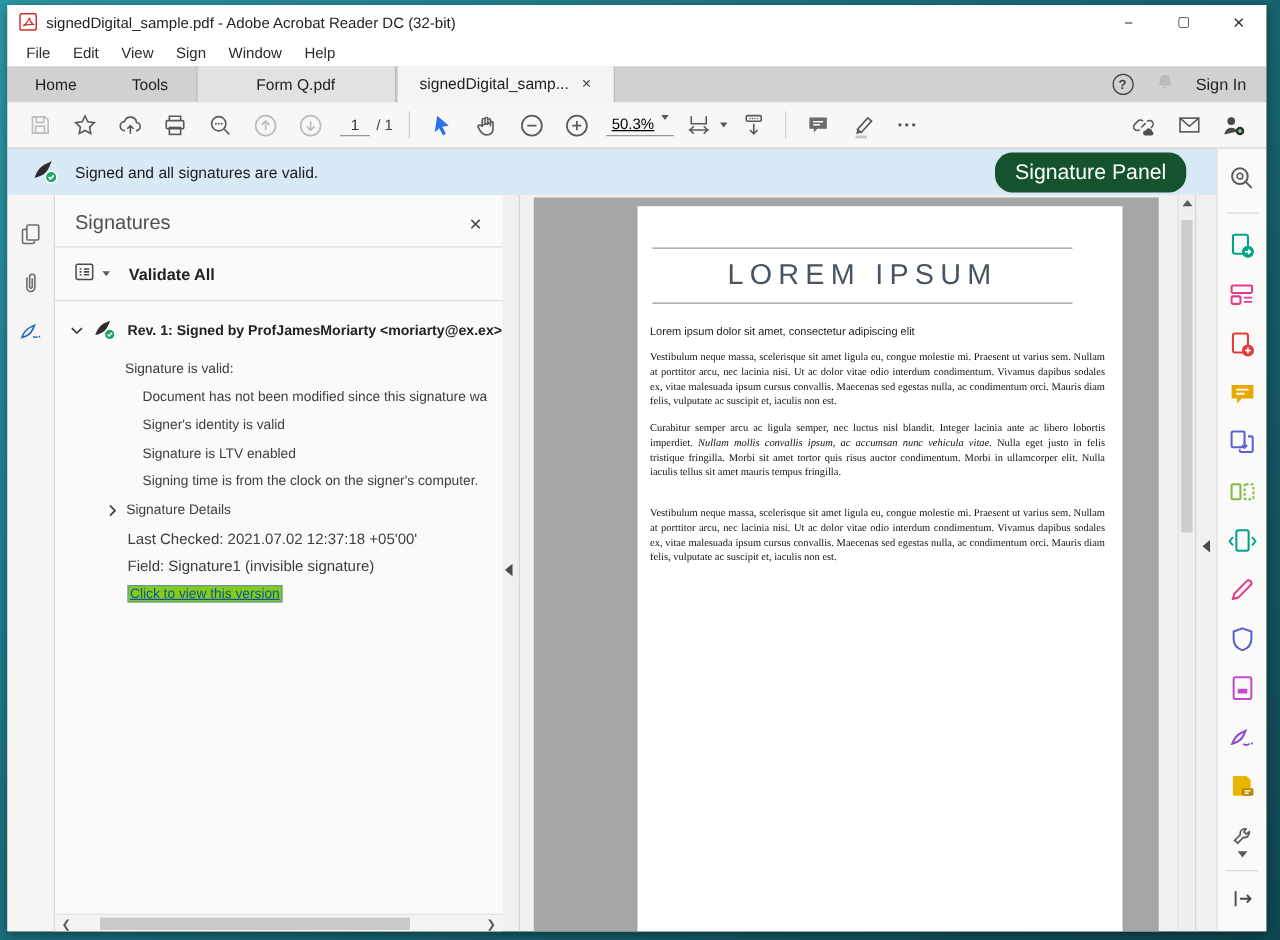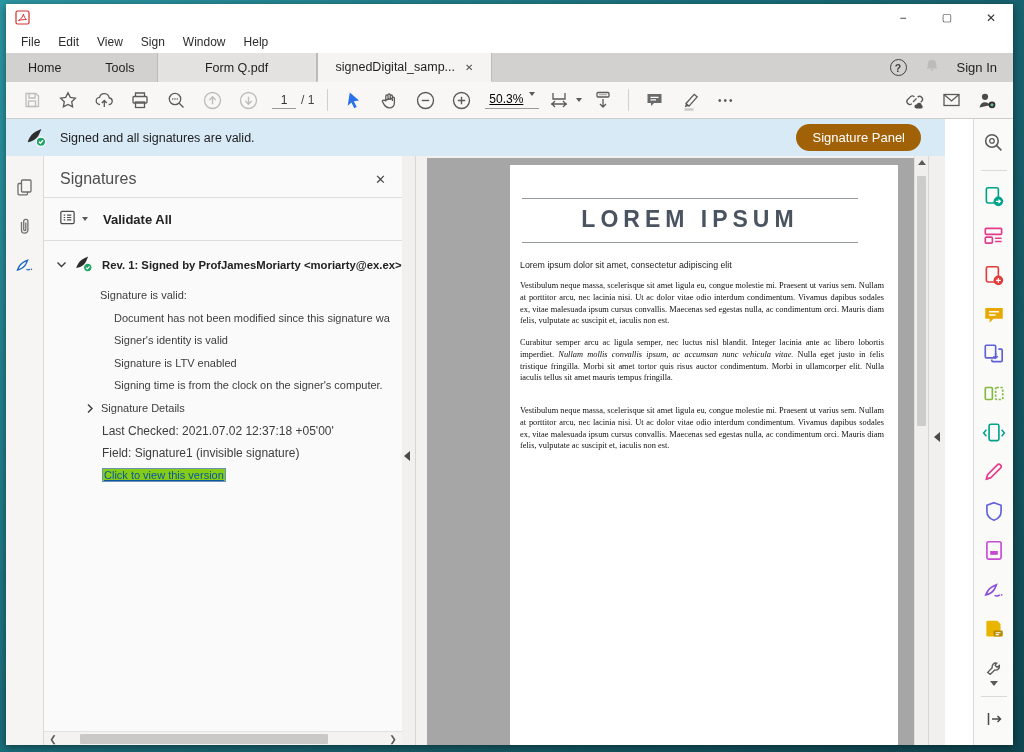--- a/index.html
+++ b/index.html
@@ -60,26 +60,26 @@
     font-size:12px; color:#000000;text-decoration:underline; }
   .caret { width:0; height:0; border-left:3.5px solid transparent;
     border-right:3.5px solid transparent; border-top:4.5px solid #5a5a5a; }
   .toolbar-right { margin-left:auto; display:flex; align-items:center; }
   .dots { font-size:10px; letter-spacing:2px; color:#5a5a5a; }
 
   
   .notifbar { height:37px; background:#d9eaf7; display:flex; align-items:center;
     padding:0 10px 0 18px; flex:none; }
   .notif-msg { margin-left:12px; font-size:12.5px; color:#1c1c1c; }
-  .sig-panel-btn { margin-left:auto; margin-right:14px; background:#a16207;
+  .sig-panel-btn { margin-left:auto; margin-right:14px; background:#14532d;
     color:#fff; border:none; border-radius:14px; padding:6px 16px;
-    font-size:13px; font-family:"Liberation Sans",sans-serif; }
-
-  
-  .content-row { flex:1; display:flex; min-height:0;gap:28px; }
+    font-size:17px; font-family:"Liberation Sans",sans-serif; }
+
+  
+  .content-row { flex:1; display:flex; min-height:0; }
   .left-stack { flex:1; display:flex; flex-direction:column; min-width:0; }
   .main-row { flex:1; display:flex; min-height:0; }
 
   
   .left-rail { width:38px; background:#f6f5f4; border-right:1px solid #dcdad9;
     display:flex; flex-direction:column; align-items:center; padding-top:18px;
     gap:13px; flex:none; }
   .rail-btn { width:26px; height:26px; display:flex; align-items:center;
     justify-content:center; color:#6e6e6e; }
   .rail-btn svg { stroke:currentColor; fill:none; stroke-width:1.3; }
@@ -130,21 +130,21 @@
   
   .viewport { flex:1; position:relative; background:#f2f1f0; min-width:0;
     overflow:hidden; }
   .dark-band { position:absolute; left:11px; width:500px; top:2px; bottom:0;
     background:#a6a6a6; }
   .page { position:absolute; left:94px; width:388px; top:9px; bottom:-2px;
     background:#fff; padding:33px 14px 0 10px; }
   .title-block { margin:0 26px 0 2px; }
   .rule { border-top:1px solid #959ba1; }
   .doc-title { text-align:center; font-size:23px; letter-spacing:5px;
-    color:#4a5460; padding:7px 0 9px; font-weight:700; }
+    color:#4a5460; padding:7px 0 9px; font-weight:400; }
   .doc-sub { margin-top:17px; font-size:8.8px; color:#1c1c1c; }
   .para { margin-top:10px; font-family:"Liberation Serif", serif;
     font-size:8.4px; line-height:1.4; text-align:justify; color:#101010; }
   .para.gap { margin-top:21px; }
   .vscroll { position:absolute; right:0; top:0; bottom:0; width:14px;
     background:#f0efee; border-left:1px solid #e2e0df; }
   .vscroll .up { position:absolute; top:4px; left:3px; width:0; height:0;
     border-left:4px solid transparent; border-right:4px solid transparent;
     border-bottom:5px solid #5a5a5a; }
   .vscroll .thumb { position:absolute; left:2px; width:9px; top:20px;
@@ -173,20 +173,21 @@
 <body>
 
 <div class="desktop">
 <div class="window">
 
   <div class="titlebar">
     <svg width="15" height="15" viewBox="0 0 15 15">
           <rect x="1" y="1" width="13" height="13" rx="1.5" fill="#fff" stroke="#d32f2f" stroke-width="1.2"></rect>
           <path d="M3.5 10.5c2-.8 4.5-4 5-6.5.3 2.5 1.5 4.5 3 5.5-2 0-5.5.3-8 1z" fill="none" stroke="#d32f2f" stroke-width="1"></path>
         </svg>
+    <span class="title">signedDigital_sample.pdf - Adobe Acrobat Reader DC (32-bit)</span>
     <div class="win-controls">
       <span class="win-btn">−</span>
       <span class="win-btn max">▢</span>
       <span class="win-btn">✕</span>
     </div>
   </div>
 
   <div class="menubar">
     <span class="menu-item">File</span>
     <span class="menu-item">Edit</span>

